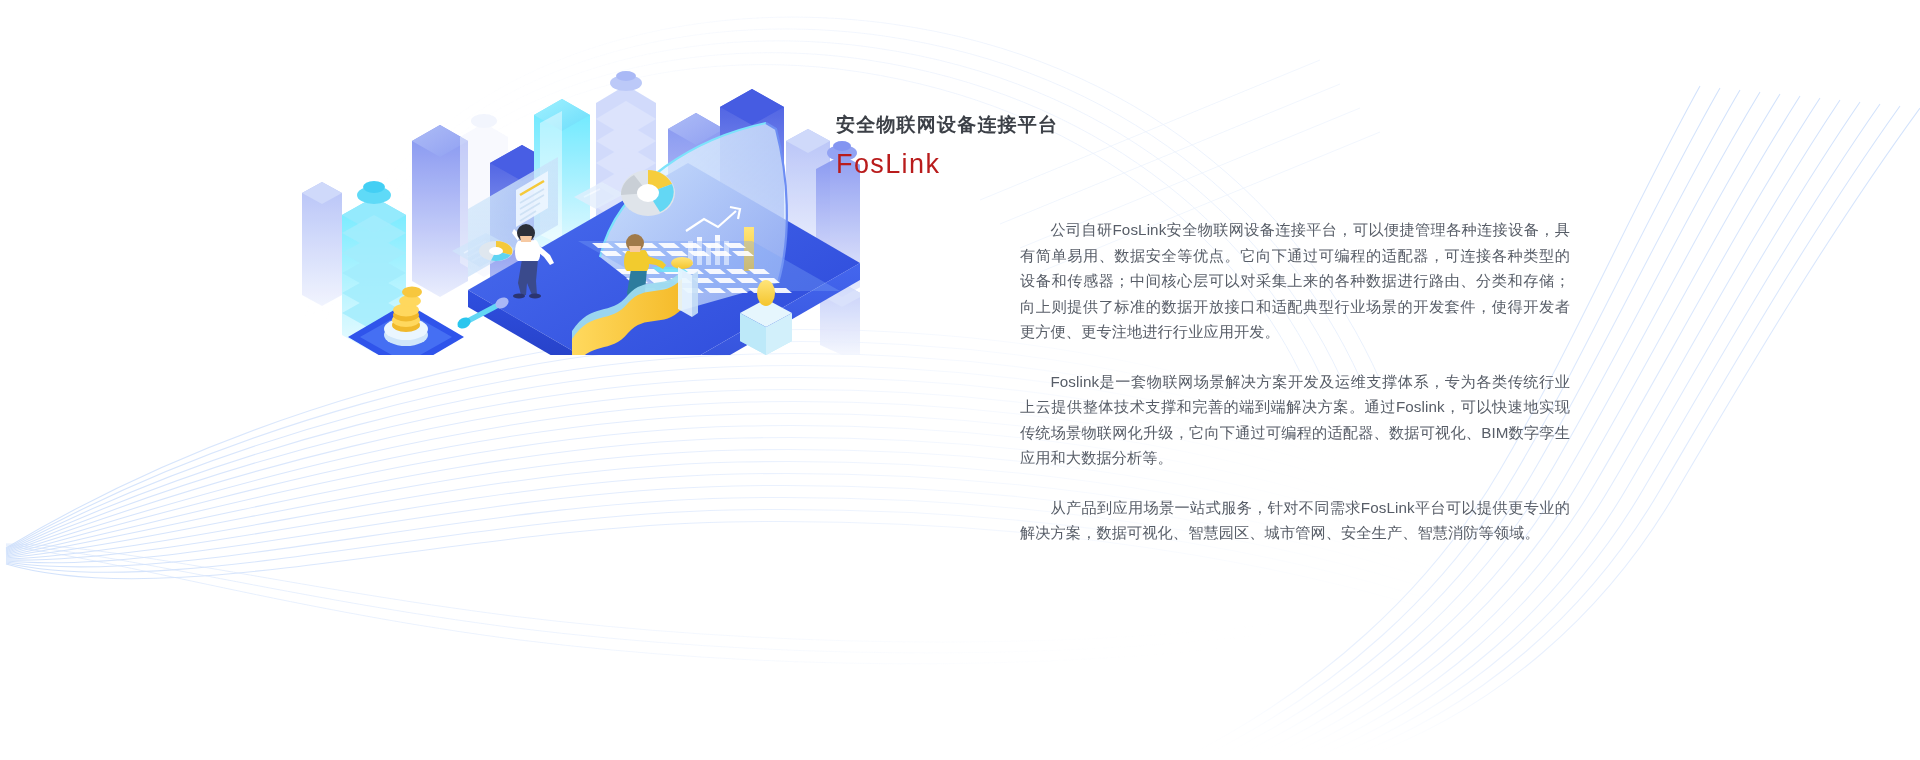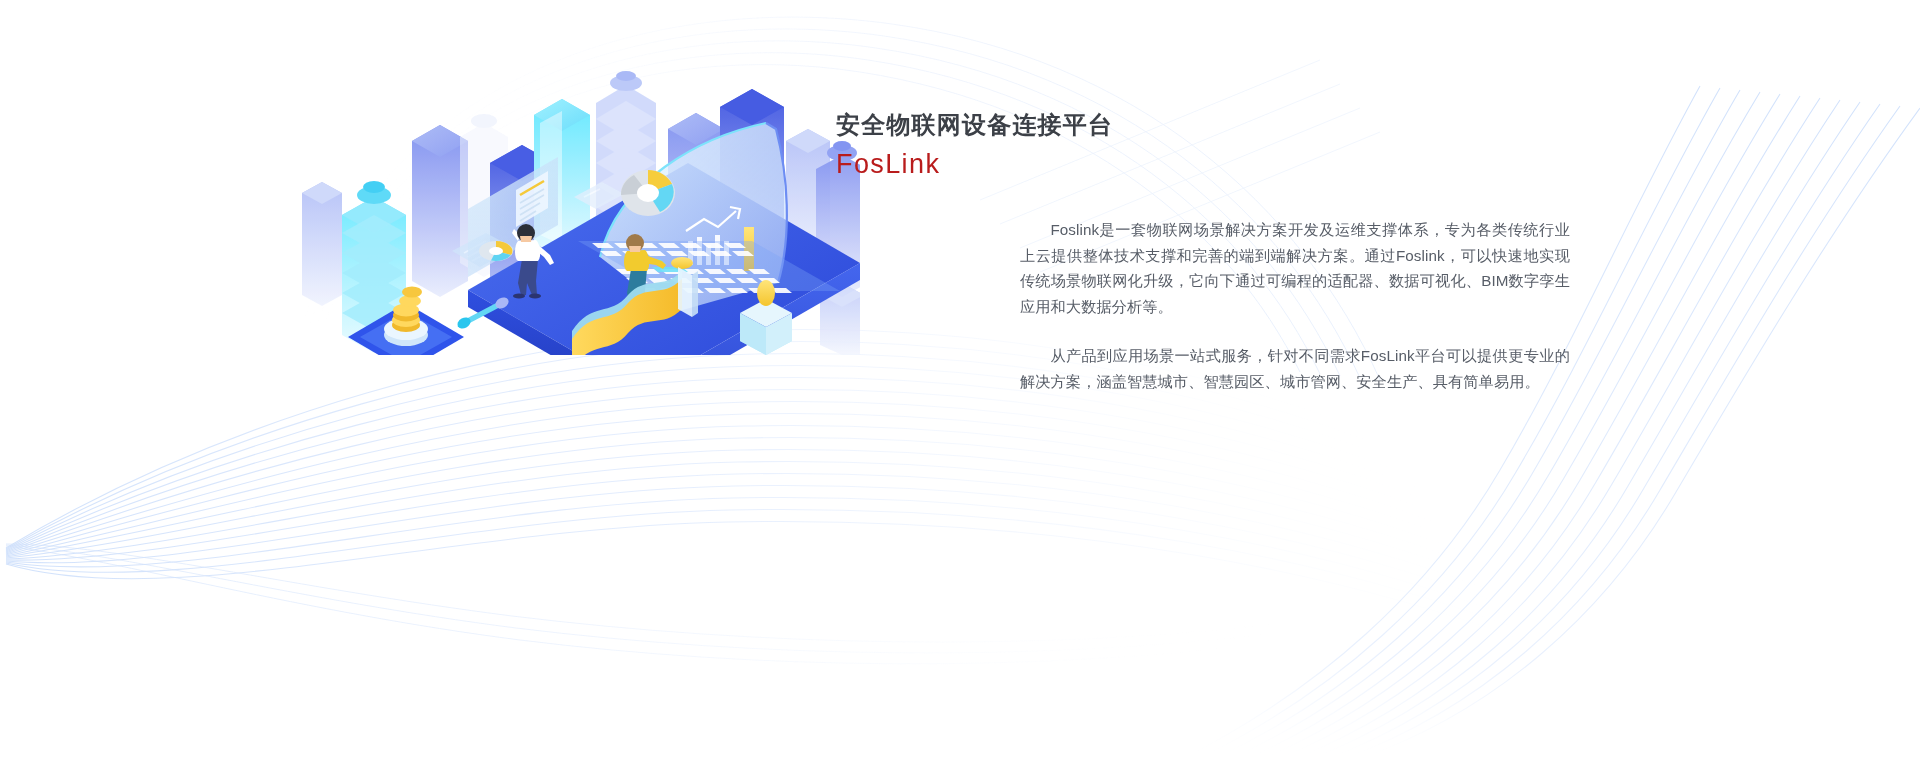--- a/index.html
+++ b/index.html
@@ -15,21 +15,21 @@
   
   #bg-waves{position:absolute;left:0;top:0;width:1920px;height:760px;z-index:0;pointer-events:none;}
 
   
   #illustration{position:absolute;left:300px;top:45px;width:560px;height:310px;z-index:1;}
 
   
   #text-col{position:absolute;left:836px;top:106px;width:740px;z-index:3;}
 
   #page-title{
-    font-size:24px;font-weight:bold;color:#3c4047;
+    font-size:19px;font-weight:bold;color:#3c4047;
     letter-spacing:1.2px;line-height:38px;margin:0 0 2px 0;
     white-space:nowrap;
   }
   #page-subtitle{
     font-size:27px;font-weight:normal;color:#b91c1c;
     letter-spacing:1.4px;line-height:36px;margin:0;
   }
 
   #body-copy{margin-top:35px;width:734px;}
   .para{
@@ -441,18 +441,19 @@
       <polygon points="466,282 492,268 492,296 466,310" fill="#d2f0fb"></polygon>
       <ellipse cx="466" cy="248" rx="9" ry="13" fill="url(#goldG)"></ellipse>
     </g>
   </svg>
 
   <div id="text-col">
     <h1 id="page-title">安全物联网设备连接平台</h1>
     <div id="page-subtitle">FosLink</div>
 
     <div id="body-copy">
+      <p class="para">公司自研FosLink安全物联网设备连接平台，可以便捷管理各种连接设备，具有简单易用、数据安全等优点。它向下通过可编程的适配器，可连接各种类型的设备和传感器；中间核心层可以对采集上来的各种数据进行路由、分类和存储；向上则提供了标准的数据开放接口和适配典型行业场景的开发套件，使得开发者更方便、更专注地进行行业应用开发。</p>
       <p class="para">Foslink是一套物联网场景解决方案开发及运维支撑体系，专为各类传统行业上云提供整体技术支撑和完善的端到端解决方案。通过Foslink，可以快速地实现传统场景物联网化升级，它向下通过可编程的适配器、数据可视化、BIM数字孪生应用和大数据分析等。</p>
-      <p class="para">从产品到应用场景一站式服务，针对不同需求FosLink平台可以提供更专业的解决方案，涵盖智慧城市、智慧园区、城市管网、安全生产、具有简单易用。</p>
+      <p class="para">从产品到应用场景一站式服务，针对不同需求FosLink平台可以提供更专业的解决方案，数据可视化、智慧园区、城市管网、安全生产、智慧消防等领域。</p>
     </div>
   </div>
 
 </div>
 
 </body></html>

